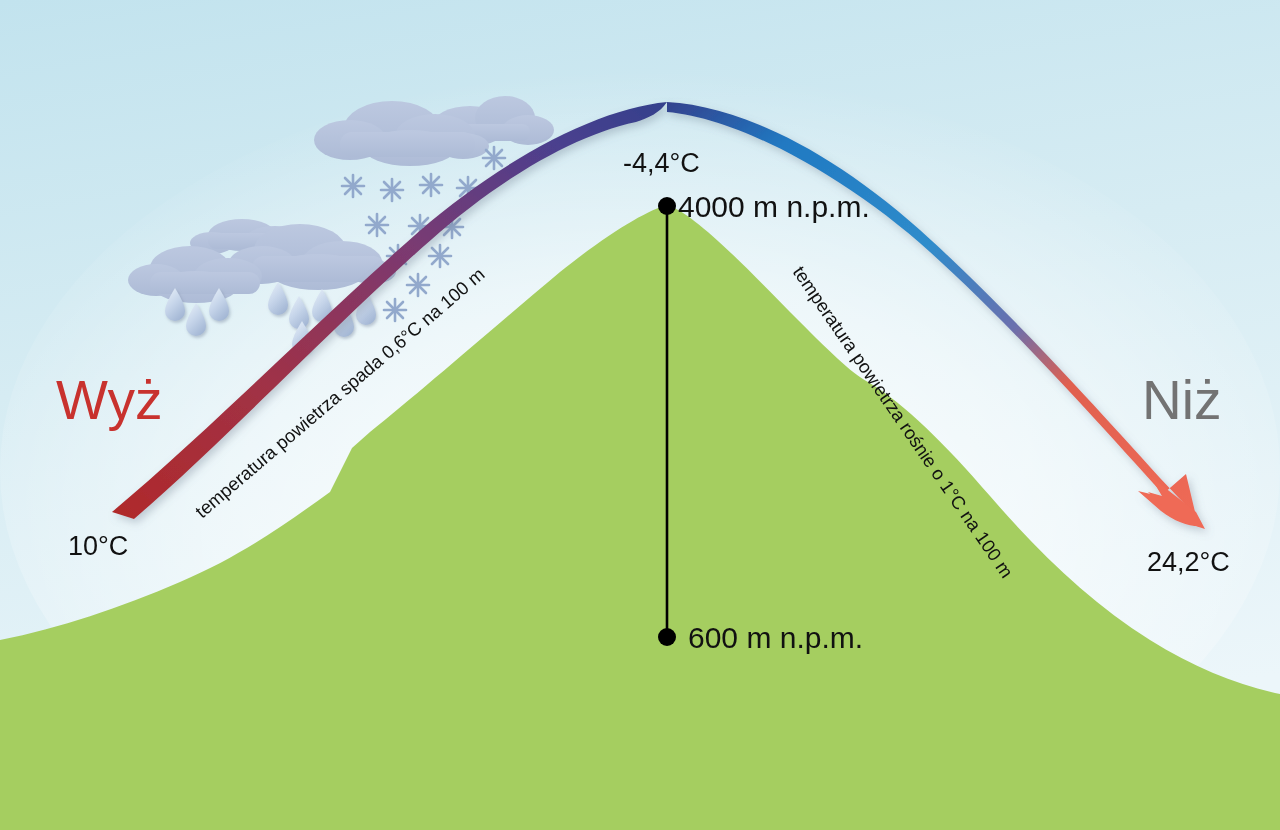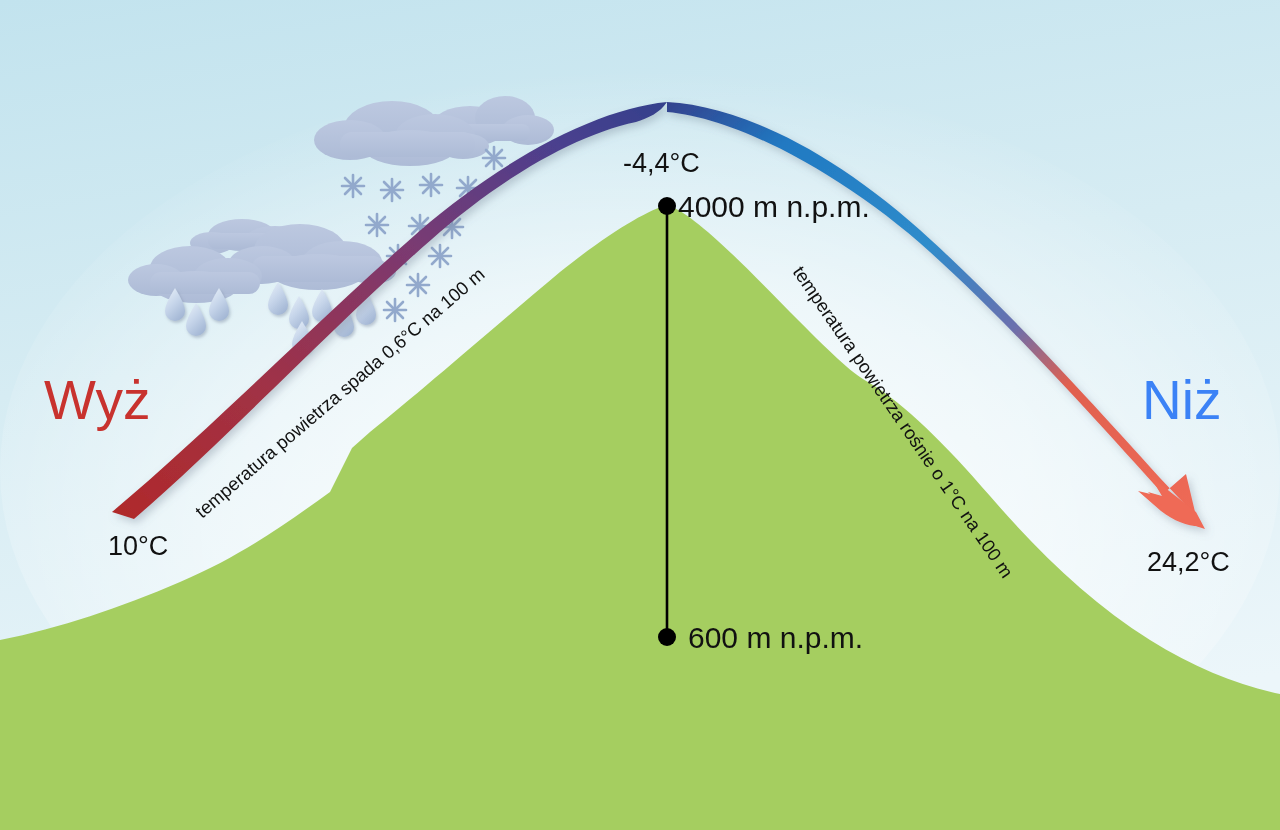--- a/index.html
+++ b/index.html
@@ -20,21 +20,21 @@
   .lbl {
     position:absolute;
     white-space:nowrap;
     color:#111111;
     font-family:"Liberation Sans", sans-serif;
   }
   .temp-big { font-size:27px; letter-spacing:0px; }
   .alt-big  { font-size:30px; }
   .press    { font-size:55px; font-weight:400; }
   .press.wyz { color:#c8322e; }
-  .press.niz { color:#3b82f6; }
+  .press.niz { color:#737373; }
   .rot-lbl {
     position:absolute;
     font-size:18.5px;
     color:#111111;
     white-space:nowrap;
     transform-origin:0 0;
     font-family:"Liberation Sans", sans-serif;
   }
 </style>
 </head>
@@ -278,25 +278,25 @@
                Z" fill="#ef6a56"></path>
     </g>
   </svg>
 
   <svg class="layer" viewBox="0 0 1280 830">
     <line x1="667" y1="206" x2="667" y2="637" stroke="#000000" stroke-width="2.6"></line>
     <circle cx="667" cy="206" r="9" fill="#000000"></circle>
     <circle cx="667" cy="637" r="9" fill="#000000"></circle>
   </svg>
 
-  <div class="lbl press wyz" style="left:44px; top:368px;">Wyż</div>
+  <div class="lbl press wyz" style="left:56px; top:368px;">Wyż</div>
 
   <div class="lbl press niz" style="left:1142px; top:368px;">Niż</div>
 
-  <div class="lbl temp-big" style="left:68px; top:531px;margin-left:40px;">10°C</div>
+  <div class="lbl temp-big" style="left:68px; top:531px;">10°C</div>
 
   <div class="lbl temp-big" style="left:623px; top:148px;">-4,4°C</div>
 
   <div class="lbl temp-big" style="left:1147px; top:547px;">24,2°C</div>
 
   <div class="lbl alt-big" style="left:678px; top:190px;">4000 m n.p.m.</div>
 
   <div class="lbl alt-big" style="left:688px; top:621px;">600 m n.p.m.</div>
 
   <div class="rot-lbl" style="left:191px; top:506px; transform:rotate(-40.5deg);">temperatura powietrza spada 0,6°C na 100 m</div>

